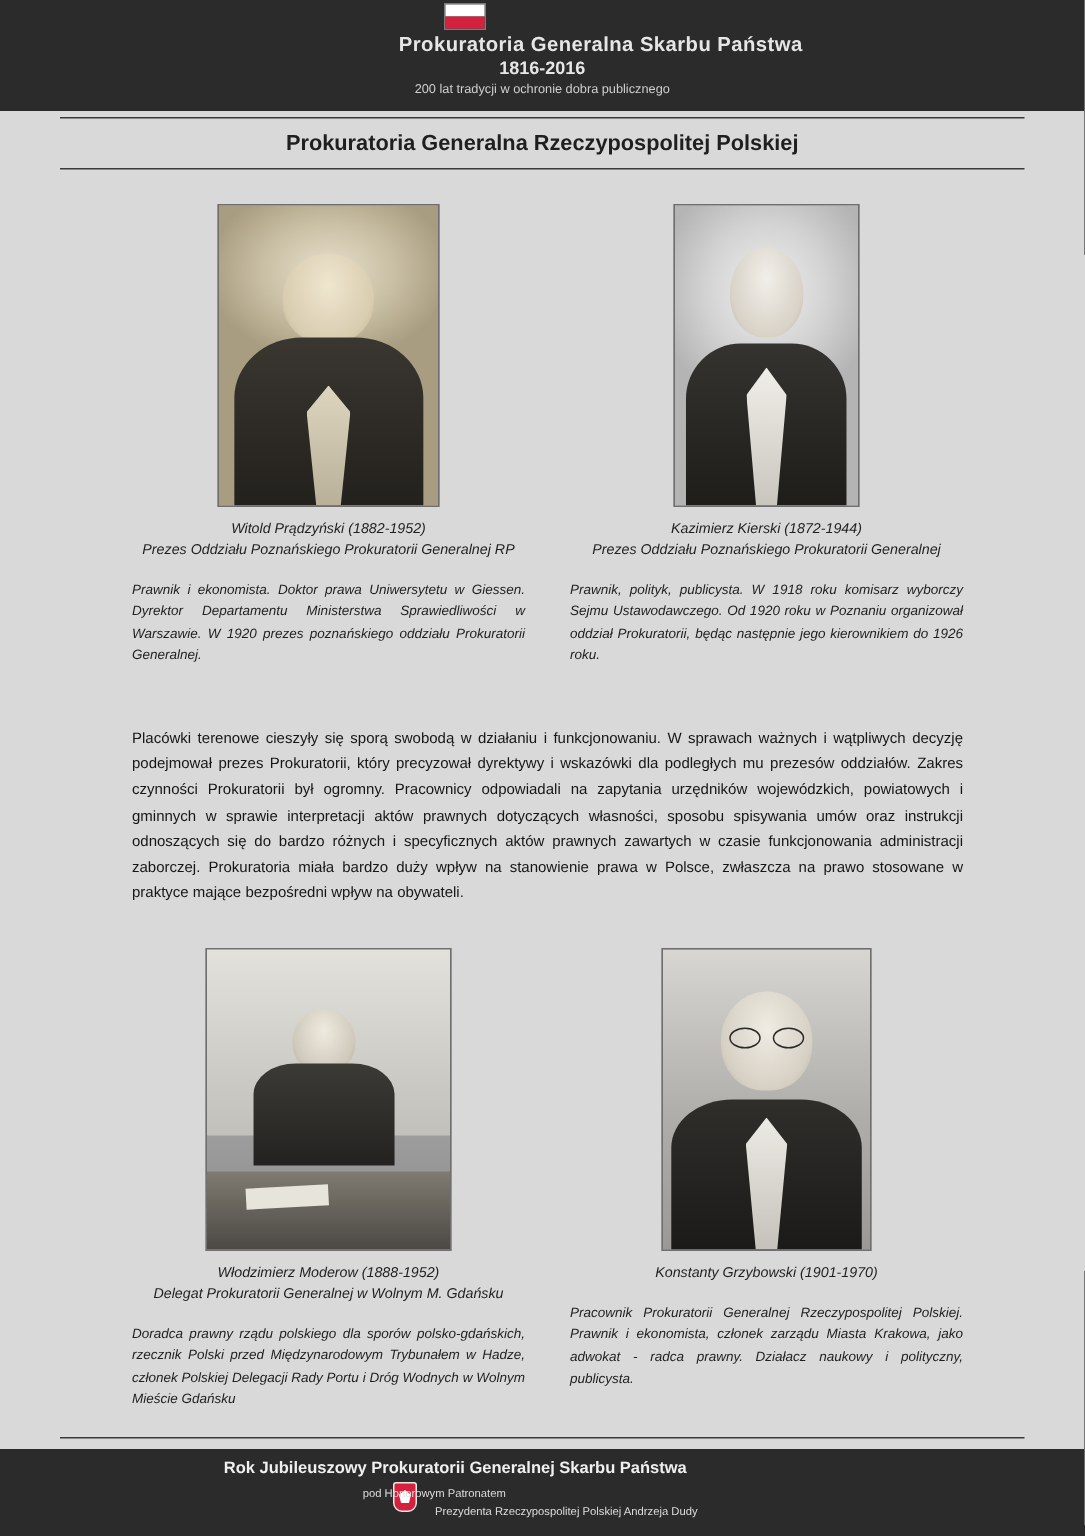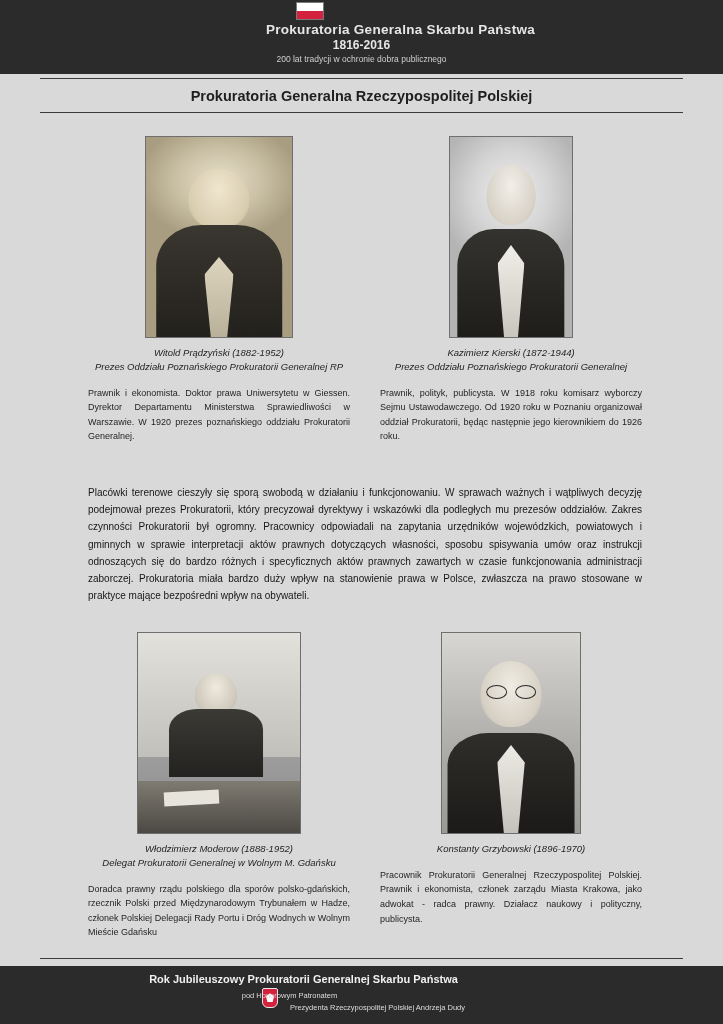--- a/index.html
+++ b/index.html
@@ -257,20 +257,21 @@
   .cap-role {
     text-align: center;
     font-size: 9.5px;
     font-style: italic;
     color: #1f1f1f;
     line-height: 1.45;
   }
   .bio {
     margin-top: 12px;
     font-size: 9px;
+    font-style: italic;
     color: #1f1f1f;
     text-align: justify;
     line-height: 1.62;
   }
   
   .para {
     position: absolute;
     left: 88px;
     top: 484px;
     width: 554px;
@@ -404,21 +405,21 @@
 
   <div class="col-right" style="top:632px;">
     <div class="photo p4" style="width:140px;height:202px;">
       <div class="inner">
         <div class="head"></div>
         <div class="glasses"></div>
         <div class="body"></div>
         <div class="shirt"></div>
       </div>
     </div>
-    <div class="cap-name">Konstanty Grzybowski (1896-1970)</div>
+    <div class="cap-name">Konstanty Grzybowski (1901-1970)</div>
     <div class="cap-role"></div>
     <div class="bio">Pracownik Prokuratorii Generalnej Rzeczypospolitej Polskiej. Prawnik i ekonomista, członek zarządu Miasta Krakowa, jako adwokat - radca prawny. Działacz naukowy i polityczny, publicysta.</div>
   </div>
 
   <div class="bottom-rule"></div>
   <div class="bottom-band"></div>
   <div class="b-title">Rok Jubileuszowy Prokuratorii Generalnej Skarbu Państwa</div>
   <div class="eagle"></div>
   <div class="b-sub1">pod Honorowym Patronatem</div>
   <div class="b-sub2">Prezydenta Rzeczypospolitej Polskiej Andrzeja Dudy</div>

